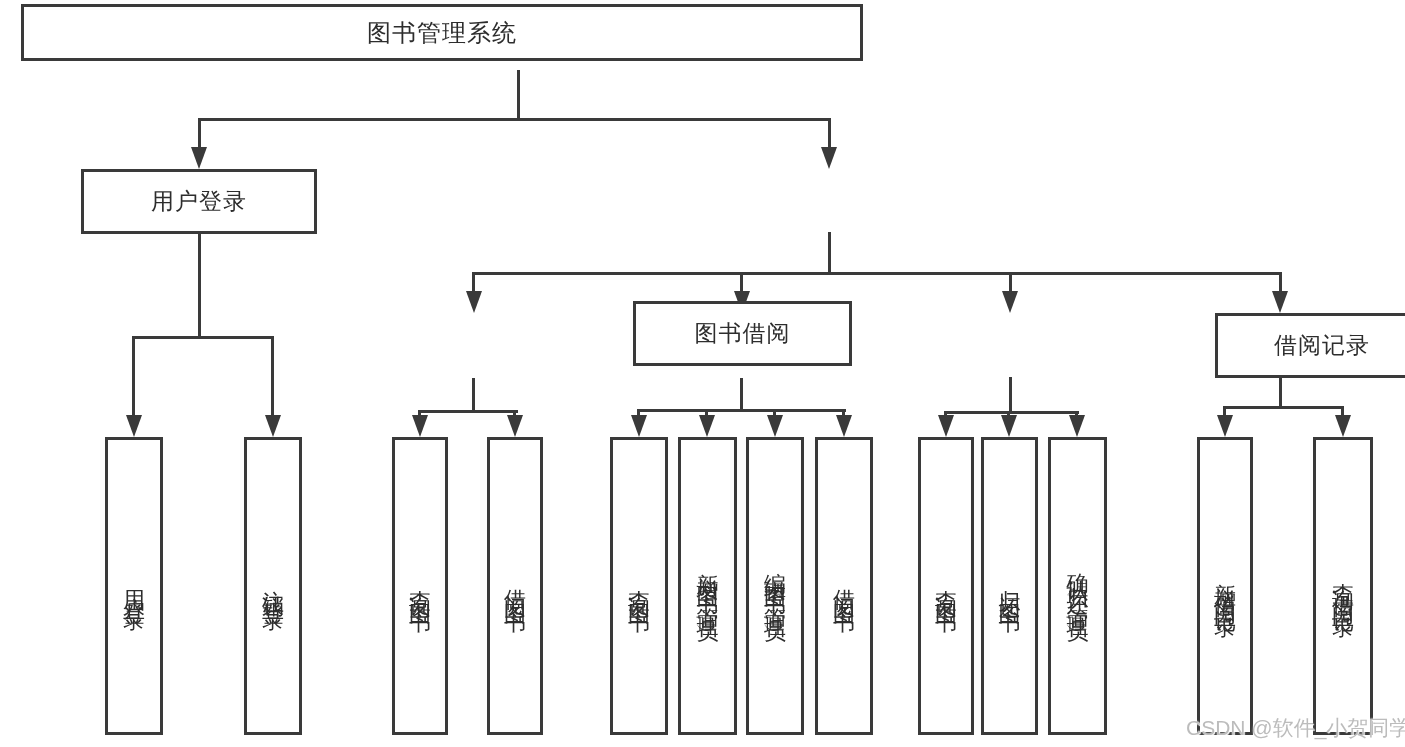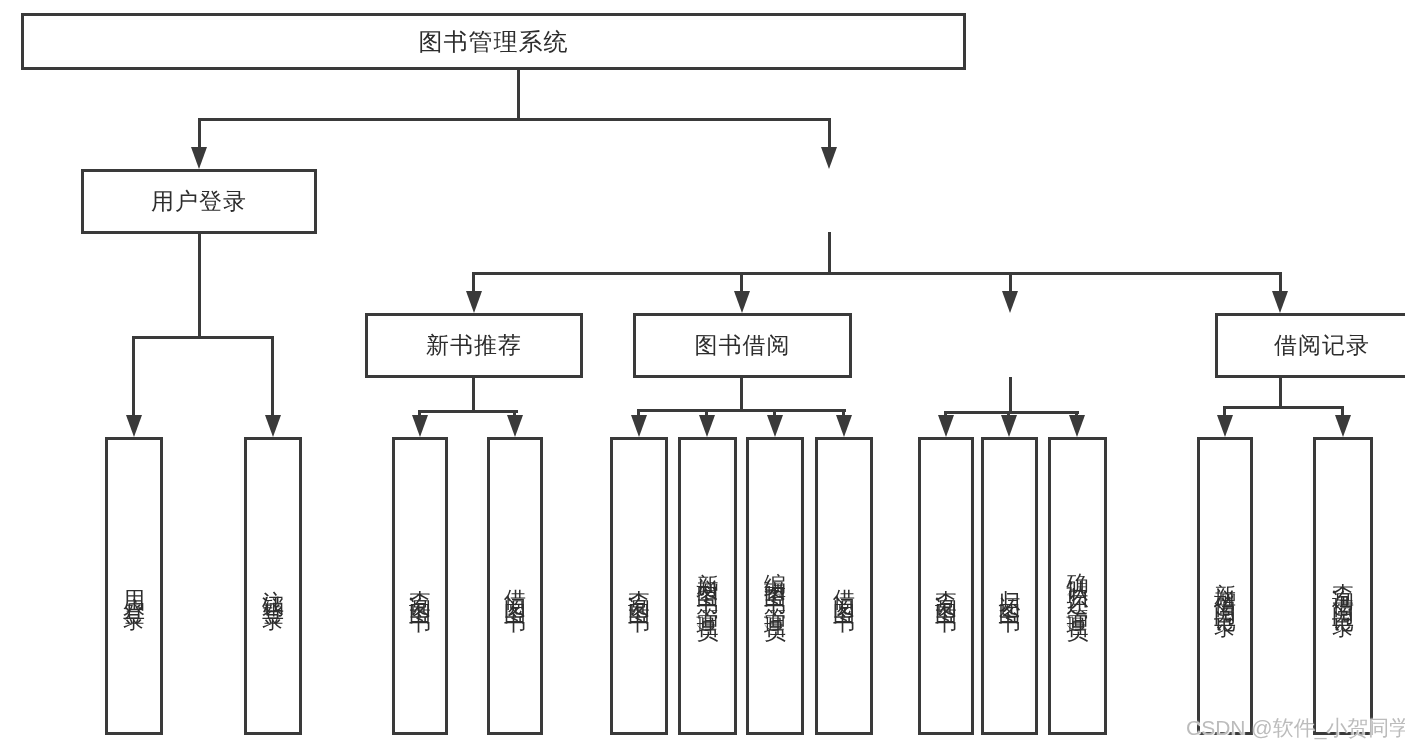--- a/index.html
+++ b/index.html
@@ -53,21 +53,21 @@
     color: #bcbcbc;
     text-shadow: 0 0 2px #ffffff, 1px 1px 1px #ffffff;
     white-space: nowrap;
   }
 </style>
 </head>
 <body>
 
 <div id="canvas">
 
-  <div class="box hbox rootbox" style="left:21px; top:13px; width:945px; height:57px;">图书管理系统</div>
+  <div class="box hbox rootbox" style="left:21px; top:4px; width:842px; height:57px;">图书管理系统</div>
 
   <div class="vline" style="left:517px; top:70px; width:3px; height:48px;"></div>
   <div class="hline" style="left:198px; top:118px; width:633px; height:3px;"></div>
   <div class="vline" style="left:198px; top:118px; width:3px; height:30px;"></div>
   <div class="vline" style="left:828px; top:118px; width:3px; height:30px;"></div>
   <div class="arrow" style="left:191px; top:147px;"></div>
   <div class="arrow" style="left:821px; top:147px;"></div>
 
   <div class="box hbox" style="left:81px; top:169px; width:236px; height:65px;">用户登录</div>
 
@@ -82,22 +82,21 @@
   <div class="hline" style="left:472px; top:272px; width:810px; height:3px;"></div>
   <div class="vline" style="left:472px; top:272px; width:3px; height:21px;"></div>
   <div class="vline" style="left:740px; top:272px; width:3px; height:21px;"></div>
   <div class="vline" style="left:1009px; top:272px; width:3px; height:21px;"></div>
   <div class="vline" style="left:1279px; top:272px; width:3px; height:21px;"></div>
   <div class="arrow" style="left:466px; top:291px;"></div>
   <div class="arrow" style="left:734px; top:291px;"></div>
   <div class="arrow" style="left:1002px; top:291px;"></div>
   <div class="arrow" style="left:1272px; top:291px;"></div>
 
-  <div class="box hbox" style="left:365px; top:313px; width:218px; height:65px;">新书推荐</div>
-  <div class="box hbox" style="left:633px; top:313px; width:219px; height:65px;">图书借阅</div>
+  <div class="box hbox" style="left:633px; top:301px; width:219px; height:65px;">图书借阅</div>
   <div class="box hbox" style="left:1173px; top:313px; width:214px; height:65px;margin-left:42px;">借阅记录</div>
 
   <div class="vline" style="left:472px; top:378px; width:3px; height:34px;"></div>
   <div class="hline" style="left:418px; top:410px; width:100px; height:3px;"></div>
   <div class="vline" style="left:418px; top:410px; width:3px; height:7px;"></div>
   <div class="vline" style="left:513px; top:410px; width:3px; height:7px;"></div>
   <div class="arrow" style="left:412px; top:415px;"></div>
   <div class="arrow" style="left:507px; top:415px;"></div>
 
   <div class="vline" style="left:740px; top:378px; width:3px; height:33px;"></div>

